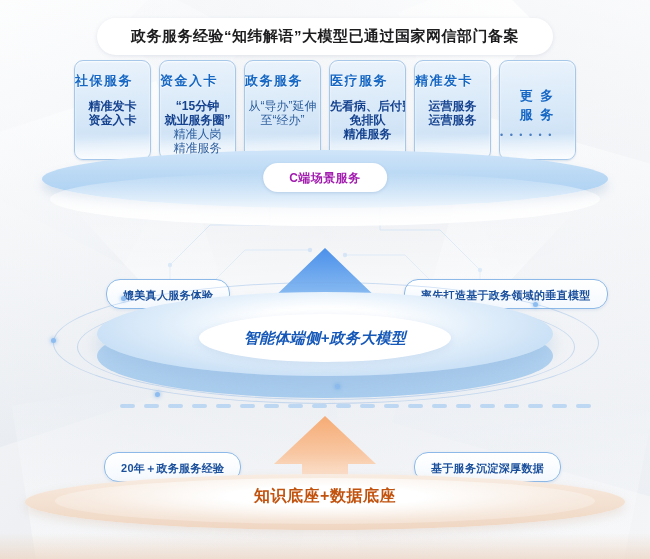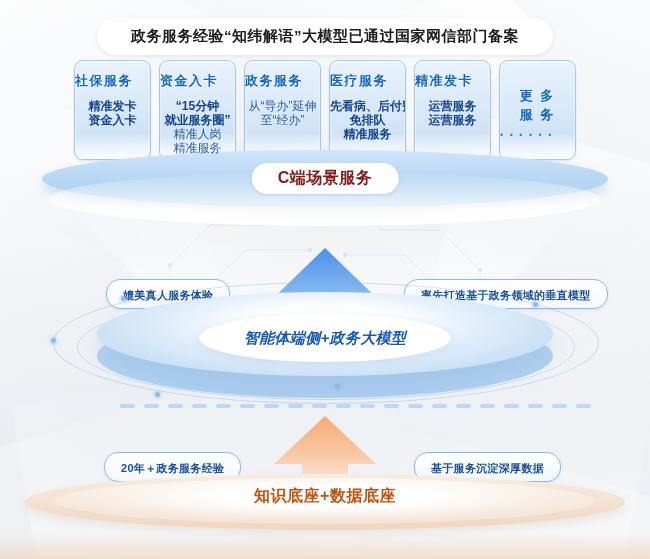--- a/index.html
+++ b/index.html
@@ -113,21 +113,21 @@
   }
   .plat-ellipse2{
     position:absolute;left:8px;top:22px;width:550px;height:54px;border-radius:50%;
     background:linear-gradient(180deg,rgba(255,255,255,.0) 0%,rgba(255,255,255,.85) 70%,#ffffff 100%);
   }
   .plat-label{
     position:absolute;left:50%;top:13px;transform:translateX(-50%);
     background:#fff;border-radius:16px;padding:5px 26px;white-space:nowrap;
     box-shadow:0 1px 3px rgba(90,130,180,.25);
   }
-  .plat-label .t{font-size:16px;font-weight:bold;color:#7f1d1d;letter-spacing:.5px;}
+  .plat-label .t{font-size:12px;font-weight:bold;color:#a21caf;letter-spacing:.5px;}
 
   
   .arrow{position:absolute;pointer-events:none;}
 
   
   .pill{
     position:absolute;
     border:1px solid #8cb9e8;
     border-radius:14px;
     background:linear-gradient(180deg,#ffffff,#f4f9fe);

